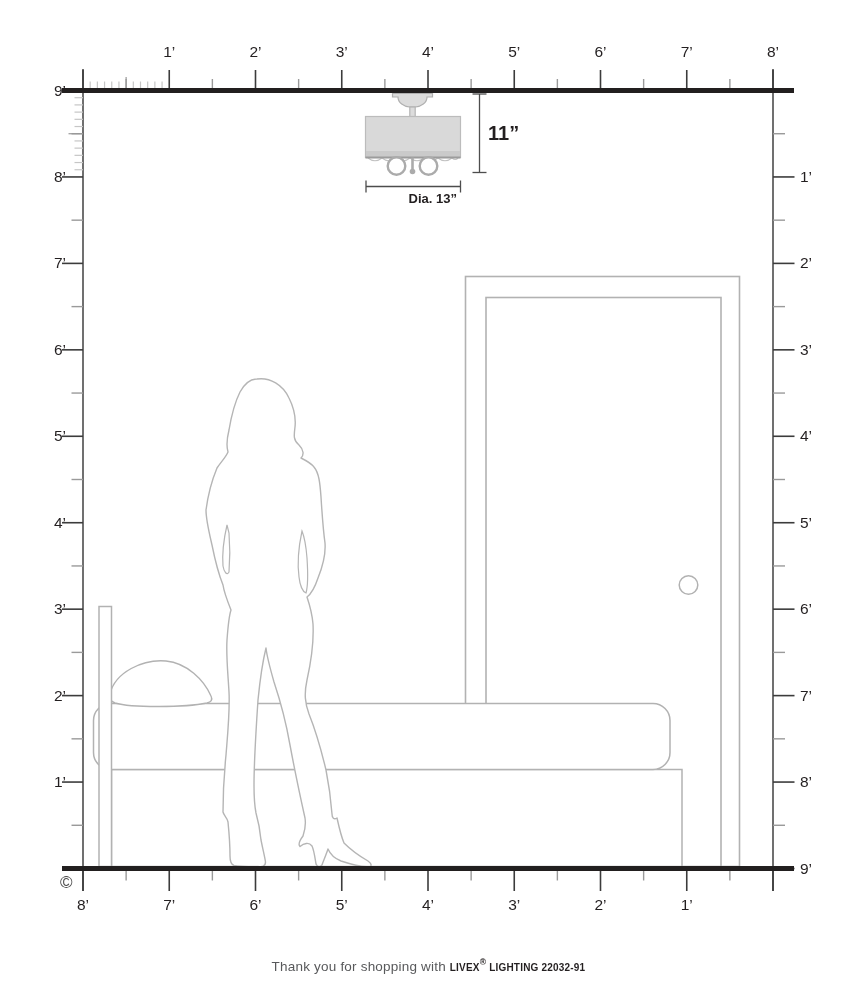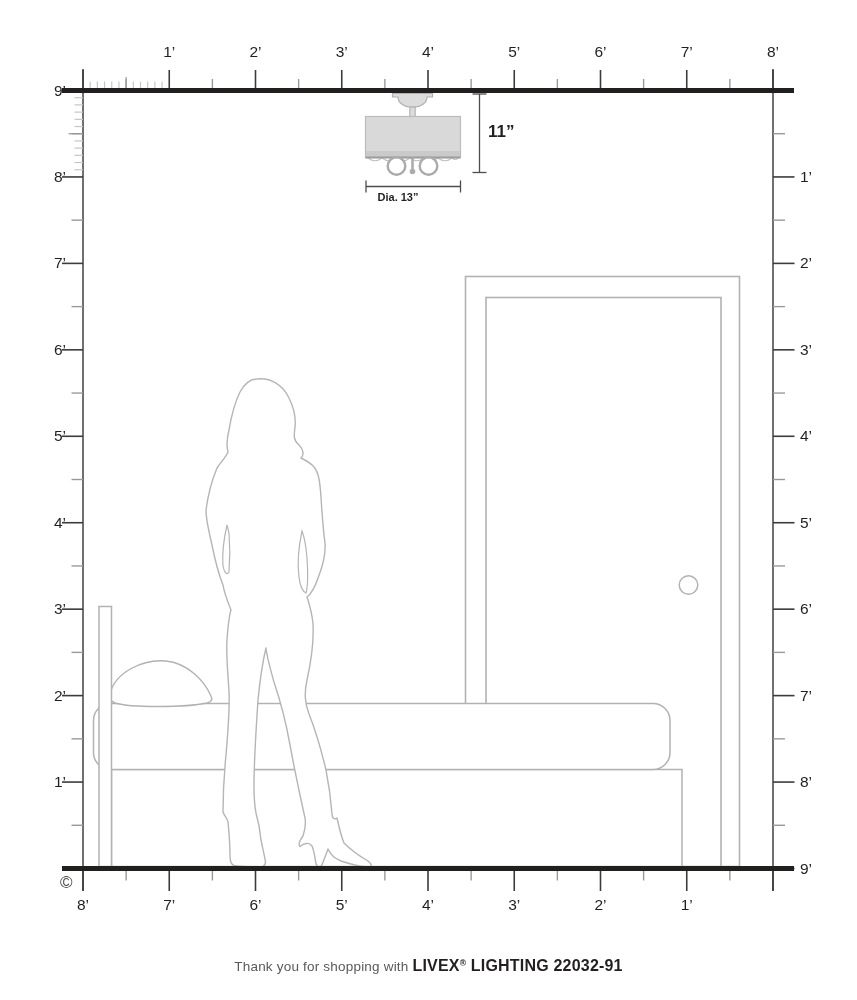--- a/index.html
+++ b/index.html
@@ -8,30 +8,30 @@
     font-family:"Liberation Sans","DejaVu Sans",sans-serif;
   }
   #scene{position:absolute;left:0;top:0;}
   .ruler-label{
     position:absolute;font-size:15.5px;color:#231f20;font-weight:500;
     white-space:nowrap;line-height:1;
   }
   .dim-label{
     position:absolute;color:#231f20;font-weight:600;white-space:nowrap;line-height:1;
   }
-  #height-label{left:488px;top:123px;font-size:17px;}
-  #dia-label{left:348px;top:192px;width:100px;text-align:center;font-size:11px;}
+  #height-label{left:488px;top:123px;font-size:20px;}
+  #dia-label{left:357px;top:192px;width:100px;text-align:right;font-size:13px;}
   #copyright{
     position:absolute;left:60px;top:874px;font-size:17px;color:#4a4a4a;line-height:1;
   }
   #footer{
     position:absolute;left:0;top:957px;width:857px;text-align:center;
     font-size:13.5px;color:#58595b;letter-spacing:.2px;
   }
-  #footer .brand-part{font-weight:bold;color:#231f20;font-size:16px;}
+  #footer .brand-part{font-weight:bold;color:#231f20;font-size:10px;}
   #footer sup{font-size:8.5px;font-weight:bold;color:#231f20;}
 </style>
 </head>
 <body>
 
 <div id="canvas">
 
   <svg id="scene" width="857" height="1000" viewBox="0 0 857 1000">
 
     <g>

